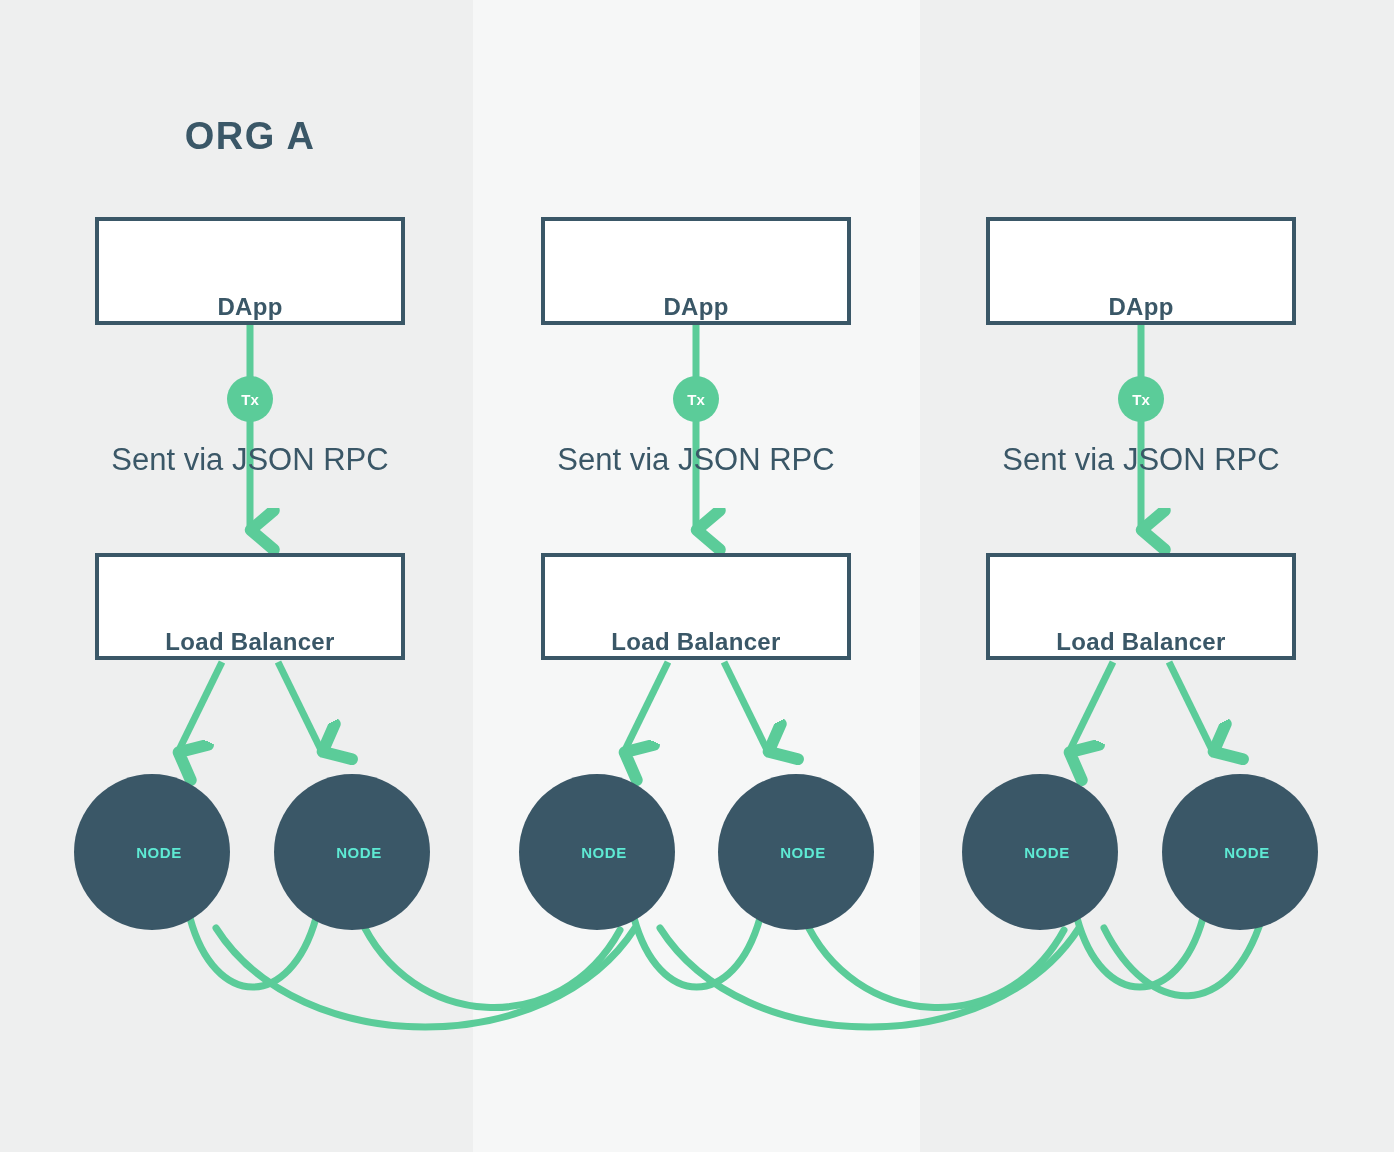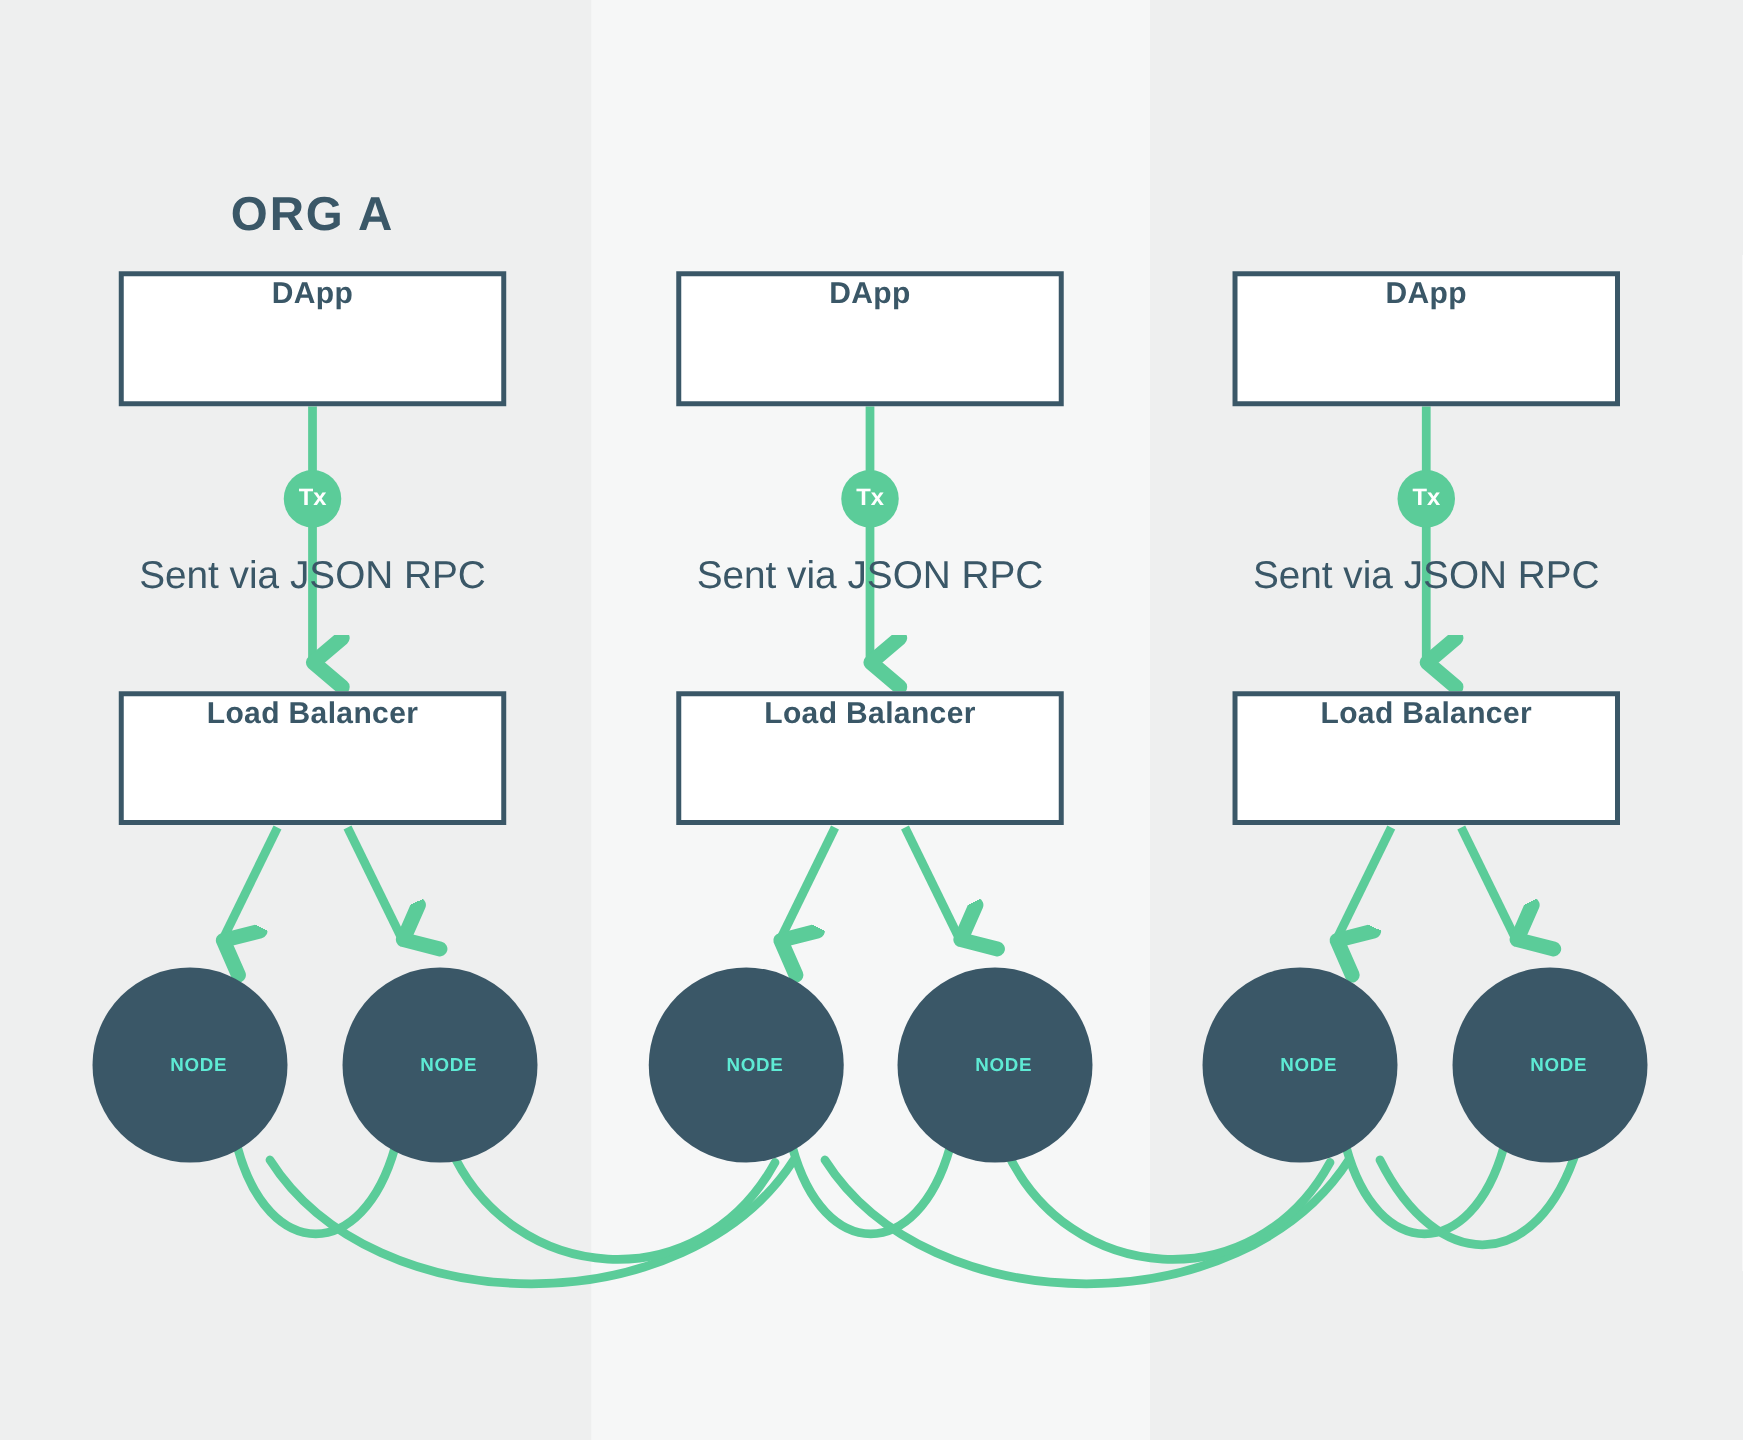--- a/index.html
+++ b/index.html
@@ -27,49 +27,48 @@
   }
   .band { pointer-events: none; }
   .org-title {
     position: absolute;
     text-align: center;
     font-weight: bold;
     font-size: 38px;
     letter-spacing: 1.5px;
     color: #3a5767;
     white-space: nowrap;
-    margin-top: 36px;
   }
   .box {
     position: absolute;
     background: #ffffff;
     border: 4px solid #3a5767;
     box-sizing: border-box;
     display: flex;
-    align-items: flex-start;
+    align-items: flex-end;
     justify-content: center;
   }
   .box-label {
     font-weight: bold;
     font-size: 24px;
     color: #3a5767;
     letter-spacing: 0.3px;
   }
   .tx-badge {
     position: absolute;
     width: 46px;
     height: 46px;
     border-radius: 50%;
     background: #5bcc99;
     display: flex;
     align-items: center;
     justify-content: center;
     color: #ffffff;
     font-weight: bold;
-    font-size: 19px;
+    font-size: 15px;
   }
   .rpc-label {
     position: absolute;
     font-size: 31px;
     color: #3a5767;
     white-space: nowrap;
     text-align: center;
   }
   .node {
     position: absolute;

